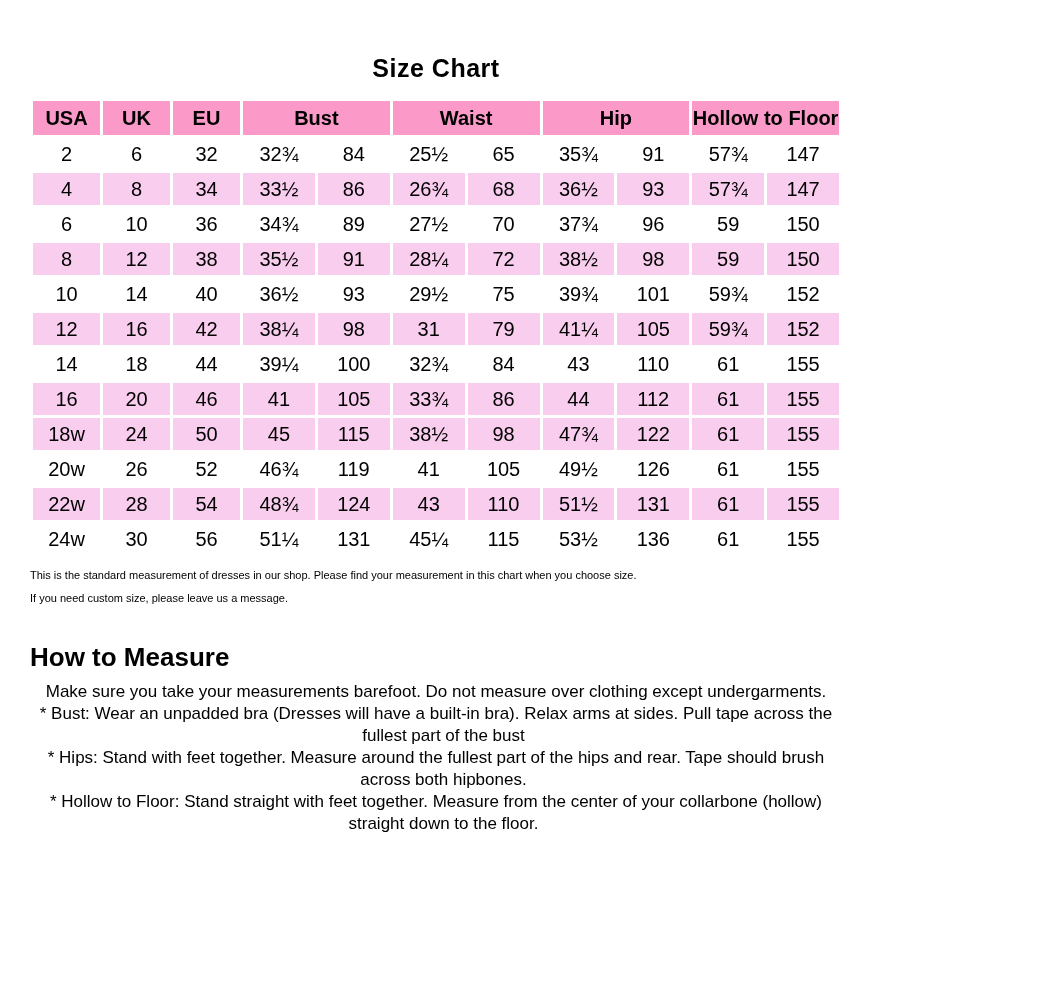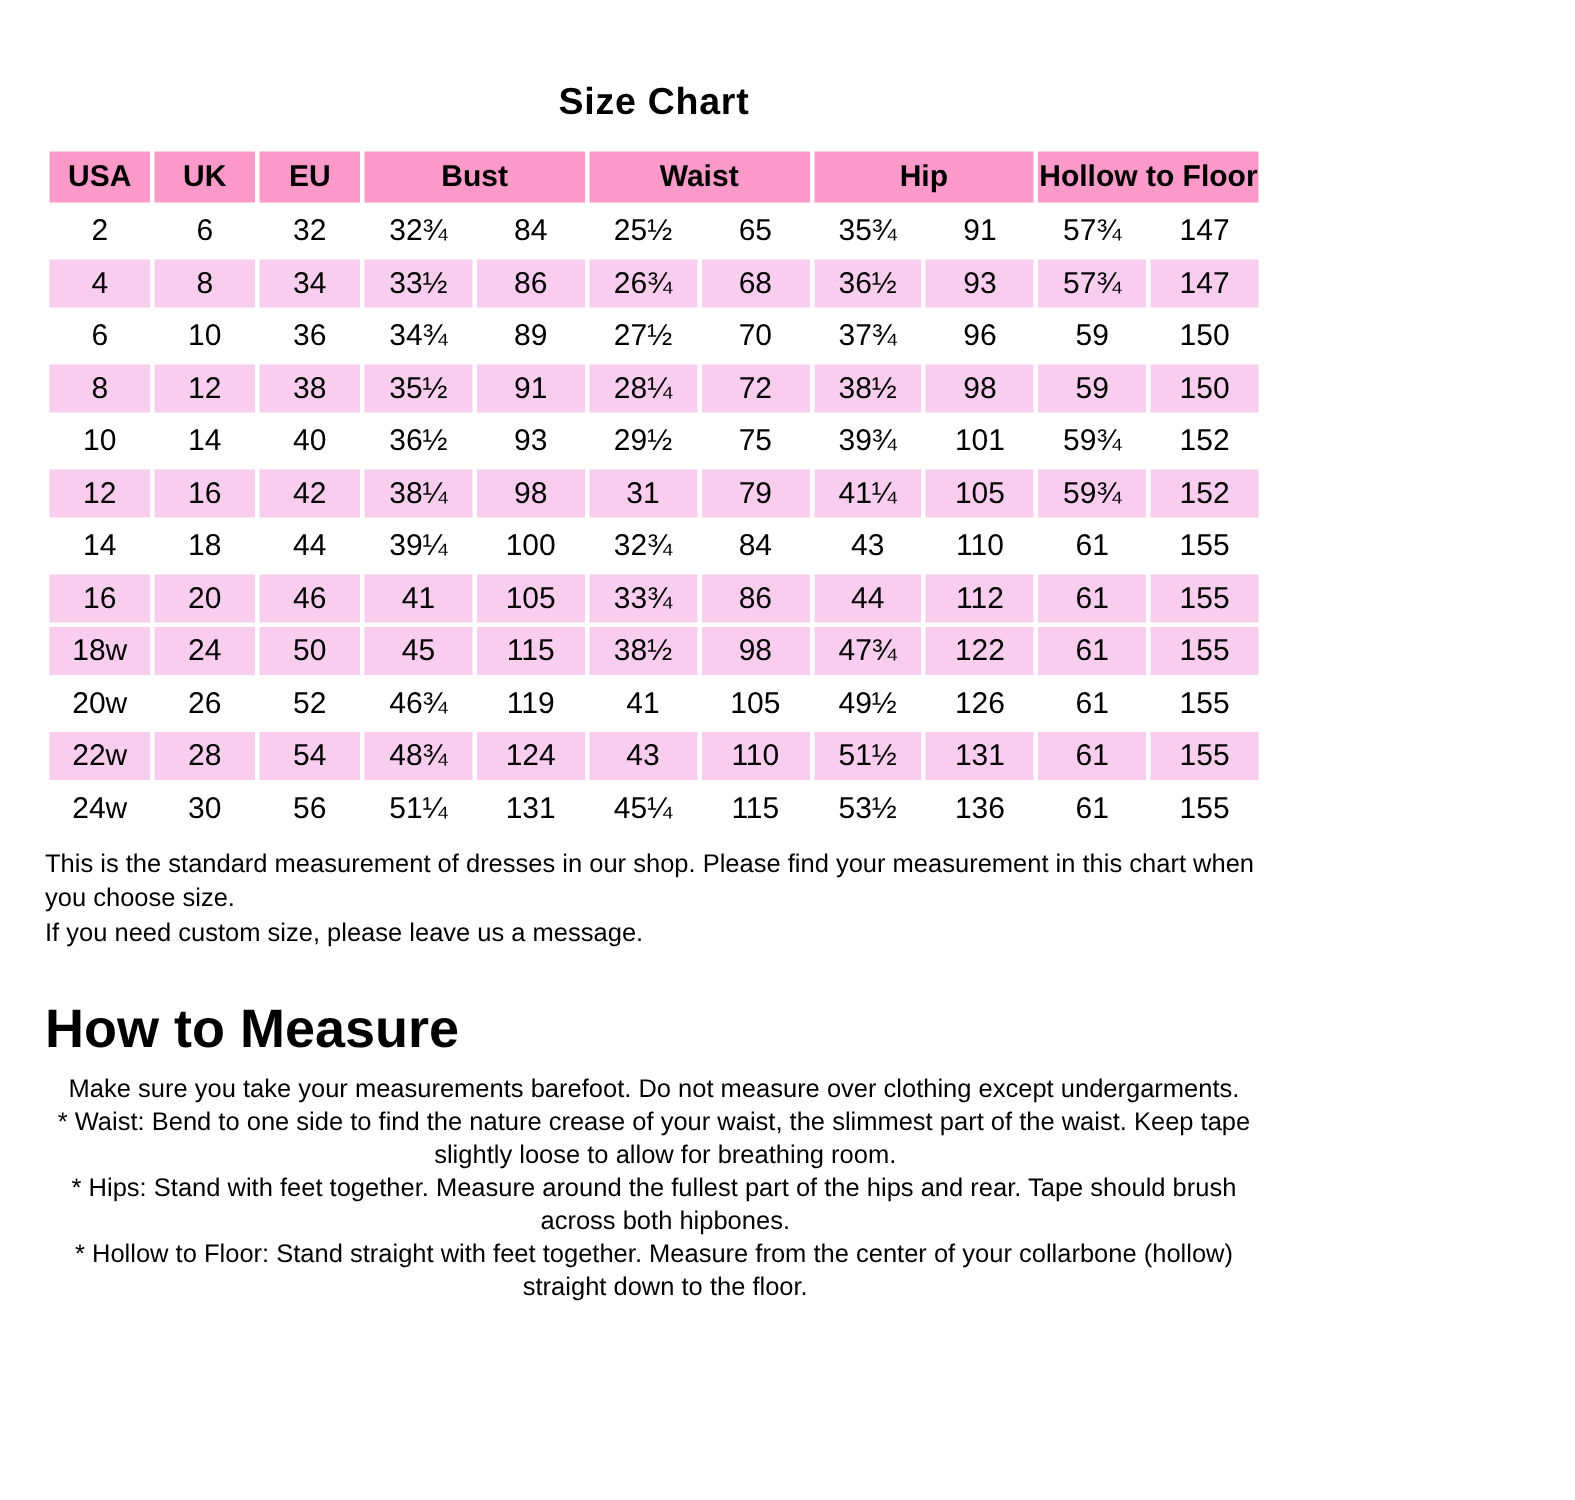--- a/index.html
+++ b/index.html
@@ -45,29 +45,29 @@
   }
   table.size-chart thead th {
     background: var(--header-pink, #fb99c8);
     font-weight: bold;
   }
   table.size-chart thead tr:first-child th { height: 34px; }
   table.size-chart tbody td { background: #ffffff; font-weight: normal; }
   table.size-chart tbody tr.alt td { background: var(--row-pink, #f9cdee); }
   .notes {
     margin-top: 6px;
-    font-size: 17px;
+    font-size: 11px;
     line-height: 23px;
   }
   .notes p { margin: 0; }
   .howto-heading {
     margin: 0;
     margin-top: 32px;
     margin-bottom: 8px;
-    font-size: 36px;
+    font-size: 26px;
     font-weight: bold;
   }
   .measure-line {
     margin: 0;
     font-size: 17px;
     line-height: 22px;
     padding-left: 15px;
     text-indent: -15px;
     text-align: center;
   }
@@ -266,18 +266,18 @@
 
   <div class="notes">
     <p>This is the standard measurement of dresses in our shop. Please find your measurement in this chart when you choose size.</p>
     <p>If you need custom size, please leave us a message.</p>
   </div>
 
   <h2 class="howto-heading">How to Measure</h2>
 
   <div>
     <p class="measure-line">Make sure you take your measurements barefoot. Do not measure over clothing except undergarments.</p>
-    <p class="measure-line">* Waist: Bend to one side to find the nature crease of your waist, the slimmest part of the waist. Keep tape slightly loose to allow for breathing room.</p>
+    <p class="measure-line">* Bust: Wear an unpadded bra (Dresses will have a built-in bra). Relax arms at sides. Pull tape across the fullest part of the bust</p>
     <p class="measure-line">* Hips: Stand with feet together. Measure around the fullest part of the hips and rear. Tape should brush across both hipbones.</p>
     <p class="measure-line">* Hollow to Floor: Stand straight with feet together. Measure from the center of your collarbone (hollow) straight down to the floor.</p>
   </div>
 
 </div>
 
 </body></html>

